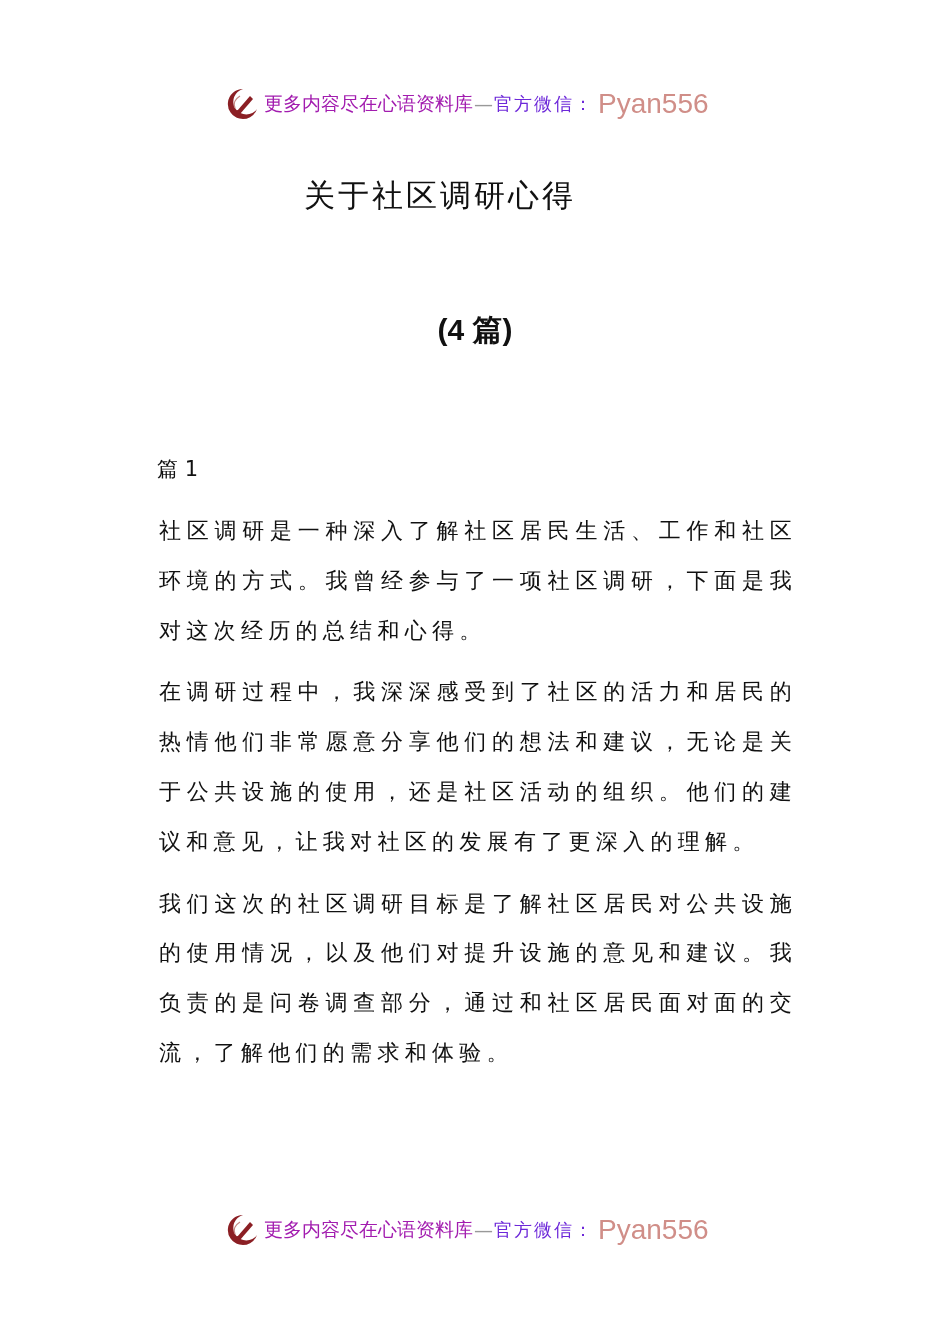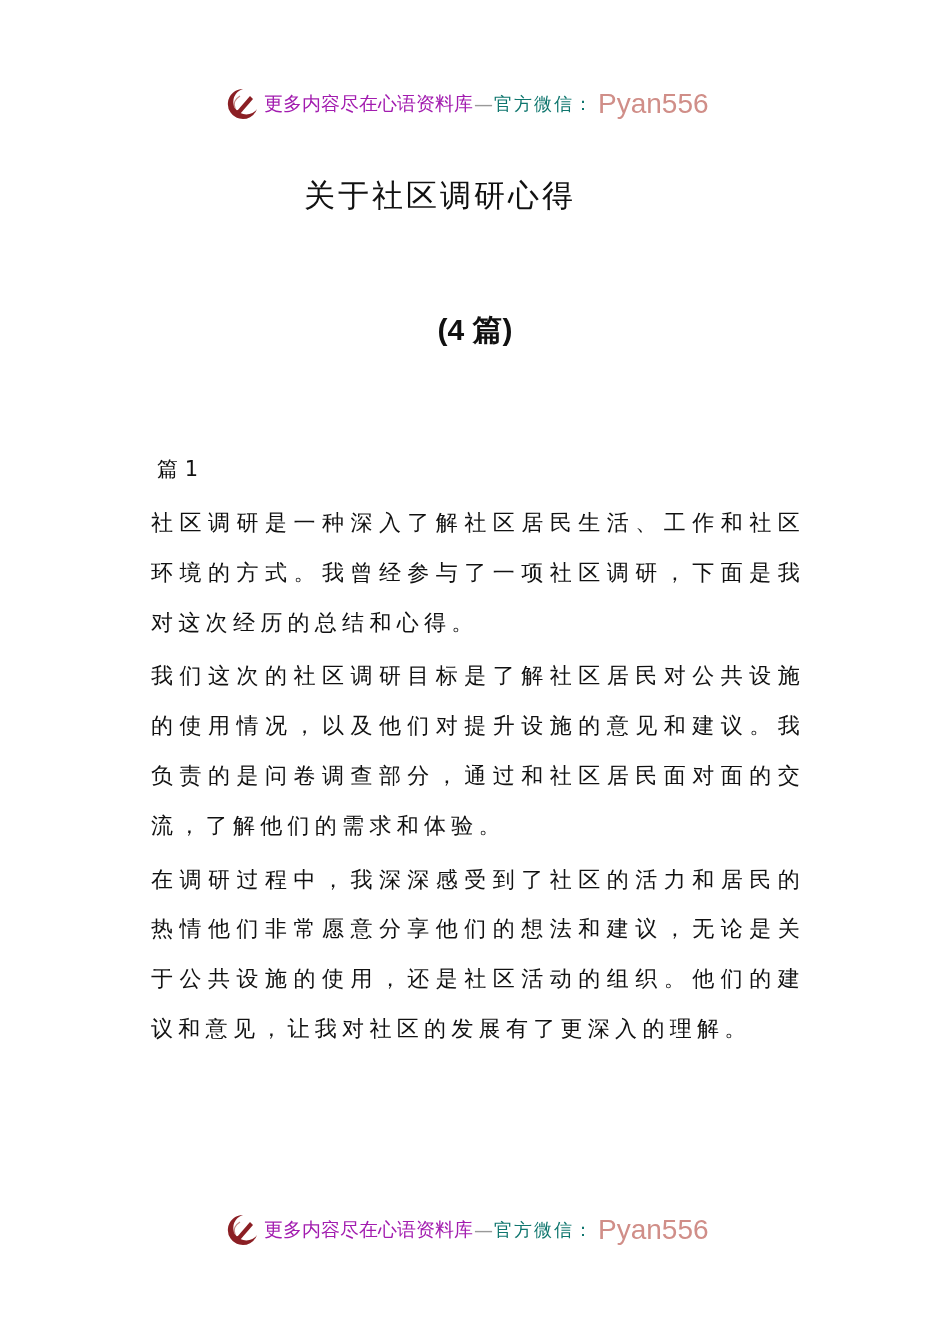--- a/index.html
+++ b/index.html
@@ -4,29 +4,29 @@
   <style>
     html, body { margin: 0; padding: 0; background: #ffffff; }
     body { width: 950px; height: 1344px; position: relative; overflow: hidden;
            font-family: "DejaVu Sans", "Liberation Sans", sans-serif; color: #111; }
     .banner { position: absolute; left: 226px; height: 36px; display: flex; align-items: center; }
     .banner.top { top: 86px; }
     .banner.bottom { top: 1212px; }
     .logo { width: 34px; height: 34px; margin-right: 4px; }
     .banner-red { color: #a21caf; font-family: "DejaVu Serif", "Liberation Serif", serif; font-size: 19px; letter-spacing: 0px; }
     .banner-dash { color: #999; font-size: 19px; margin: 0 1px; }
-    .banner-grey { color: #0f766e; font-family: "DejaVu Serif", "Liberation Serif", serif; font-size: 18px; letter-spacing: 2px; }
+    .banner-grey { color: #6d28d9; font-family: "DejaVu Serif", "Liberation Serif", serif; font-size: 18px; letter-spacing: 2px; }
     .banner-id { color: #d08e88; font-family: "Liberation Sans", sans-serif; font-size: 28px; margin-left: 4px; }
     .title { position: absolute; top: 175px; left: 0; width: 880px; text-align: center;
              font-size: 31px; letter-spacing: 3px; color: #111; }
     .subtitle { position: absolute; top: 310px; left: 0; width: 950px; text-align: center;
                 font-family: "Liberation Sans", sans-serif; font-weight: bold; font-size: 30px; color: #111; }
     .section-label { position: absolute; top: 455px; left: 157px; font-size: 21px; color: #111; }
     .body { position: absolute; top: 494px; left: 147px; width: 662px; }
-    .body p { margin: 4px; font-size: 22px; line-height: 49.8px; letter-spacing: 5.3px;
+    .body p { margin: 12px; font-size: 22px; line-height: 49.8px; letter-spacing: 5.3px;
               text-align: justify; text-align-last: left; color: #111; }
   </style>
 </head>
 <body>
 
 <div class="banner top">
   <svg class="logo" viewBox="0 0 34 34">
     <path d="M17 2 A15 15 0 1 0 31 22 A13 13 0 1 1 17 2 Z" fill="#8b1f24"></path>
     <path d="M11 24 L24 9 L27 12 L14 27 Z" fill="#8b1f24"></path>
     <path d="M9 21 Q6 14 14 9" stroke="#c58a86" stroke-width="1.3" fill="none"></path>
@@ -38,22 +38,22 @@
   <span class="banner-id">Pyan556</span>
 </div>
 
 <div class="title">关于社区调研心得</div>
 <div class="subtitle">(4 篇)</div>
 
 <div class="section-label">篇 1</div>
 
 <div class="body">
   <p>社区调研是一种深入了解社区居民生活、工作和社区环境的方式。我曾经参与了一项社区调研，下面是我对这次经历的总结和心得。</p>
+  <p>在调研过程中，我深深感受到了社区的活力和居民的热情他们非常愿意分享他们的想法和建议，无论是关于公共设施的使用，还是社区活动的组织。他们的建议和意见，让我对社区的发展有了更深入的理解。</p>
   <p>我们这次的社区调研目标是了解社区居民对公共设施的使用情况，以及他们对提升设施的意见和建议。我负责的是问卷调查部分，通过和社区居民面对面的交流，了解他们的需求和体验。</p>
-  <p>在调研过程中，我深深感受到了社区的活力和居民的热情他们非常愿意分享他们的想法和建议，无论是关于公共设施的使用，还是社区活动的组织。他们的建议和意见，让我对社区的发展有了更深入的理解。</p>
 </div>
 
 <div class="banner bottom">
   <svg class="logo" viewBox="0 0 34 34">
     <path d="M17 2 A15 15 0 1 0 31 22 A13 13 0 1 1 17 2 Z" fill="#8b1f24"></path>
     <path d="M11 24 L24 9 L27 12 L14 27 Z" fill="#8b1f24"></path>
     <path d="M9 21 Q6 14 14 9" stroke="#c58a86" stroke-width="1.3" fill="none"></path>
     <circle cx="12" cy="25" r="2" fill="#8b1f24"></circle>
   </svg>
   <span class="banner-red">更多内容尽在心语资料库</span>

